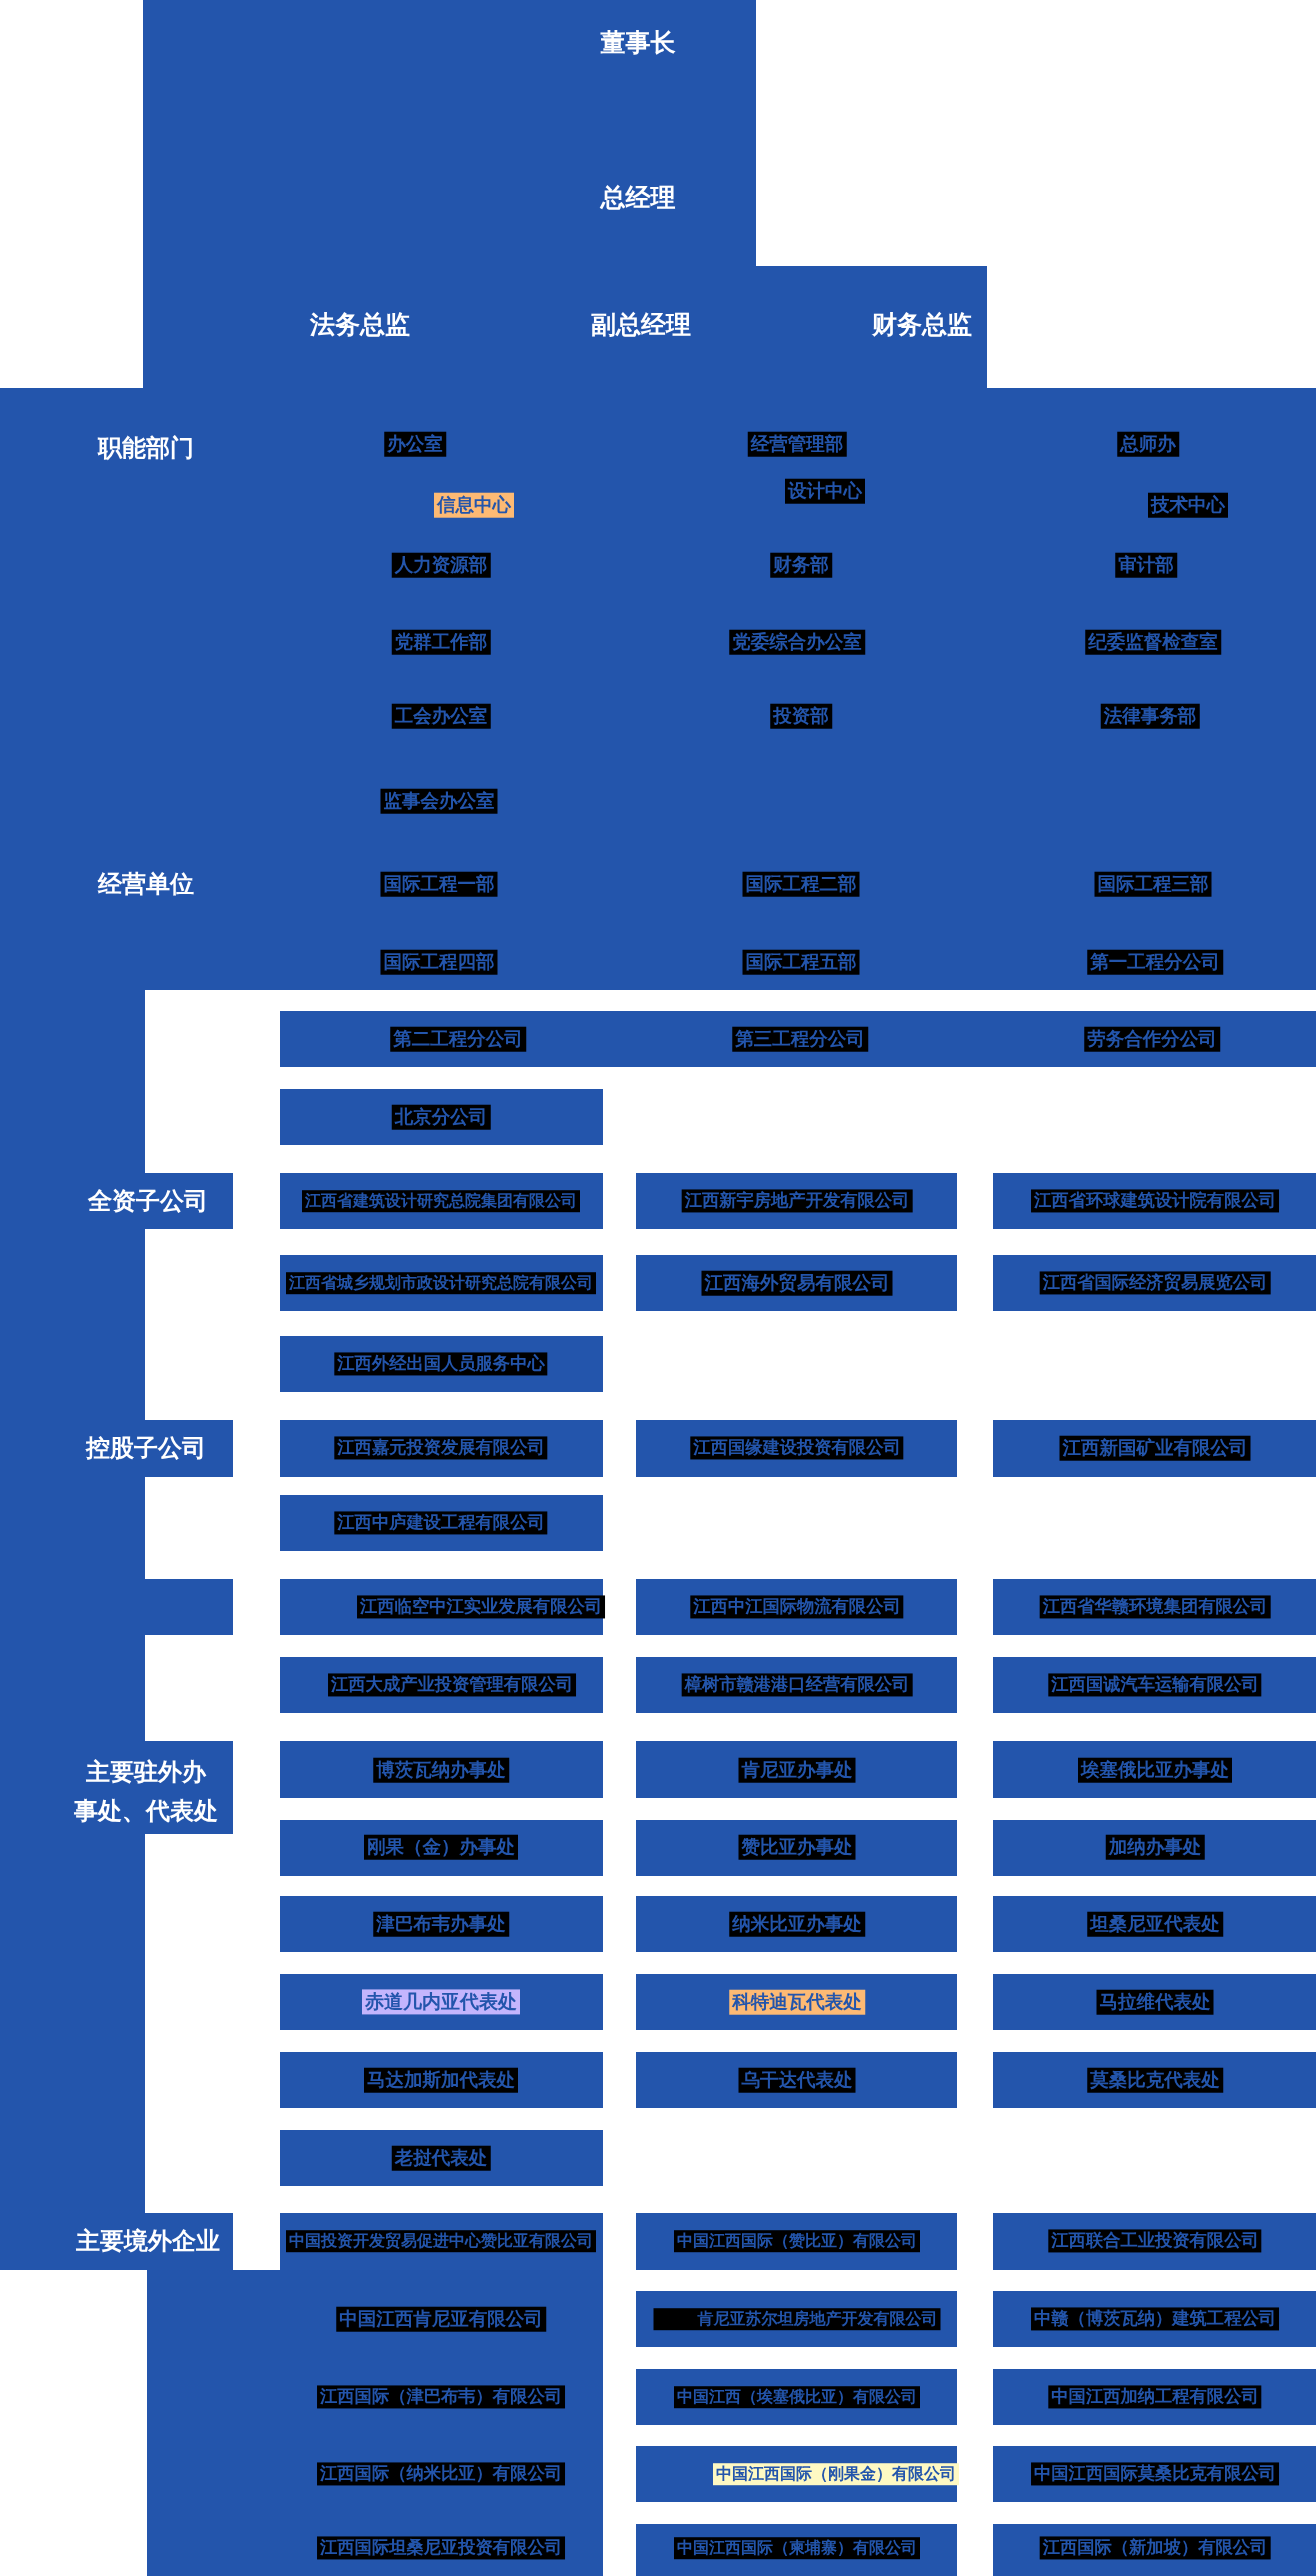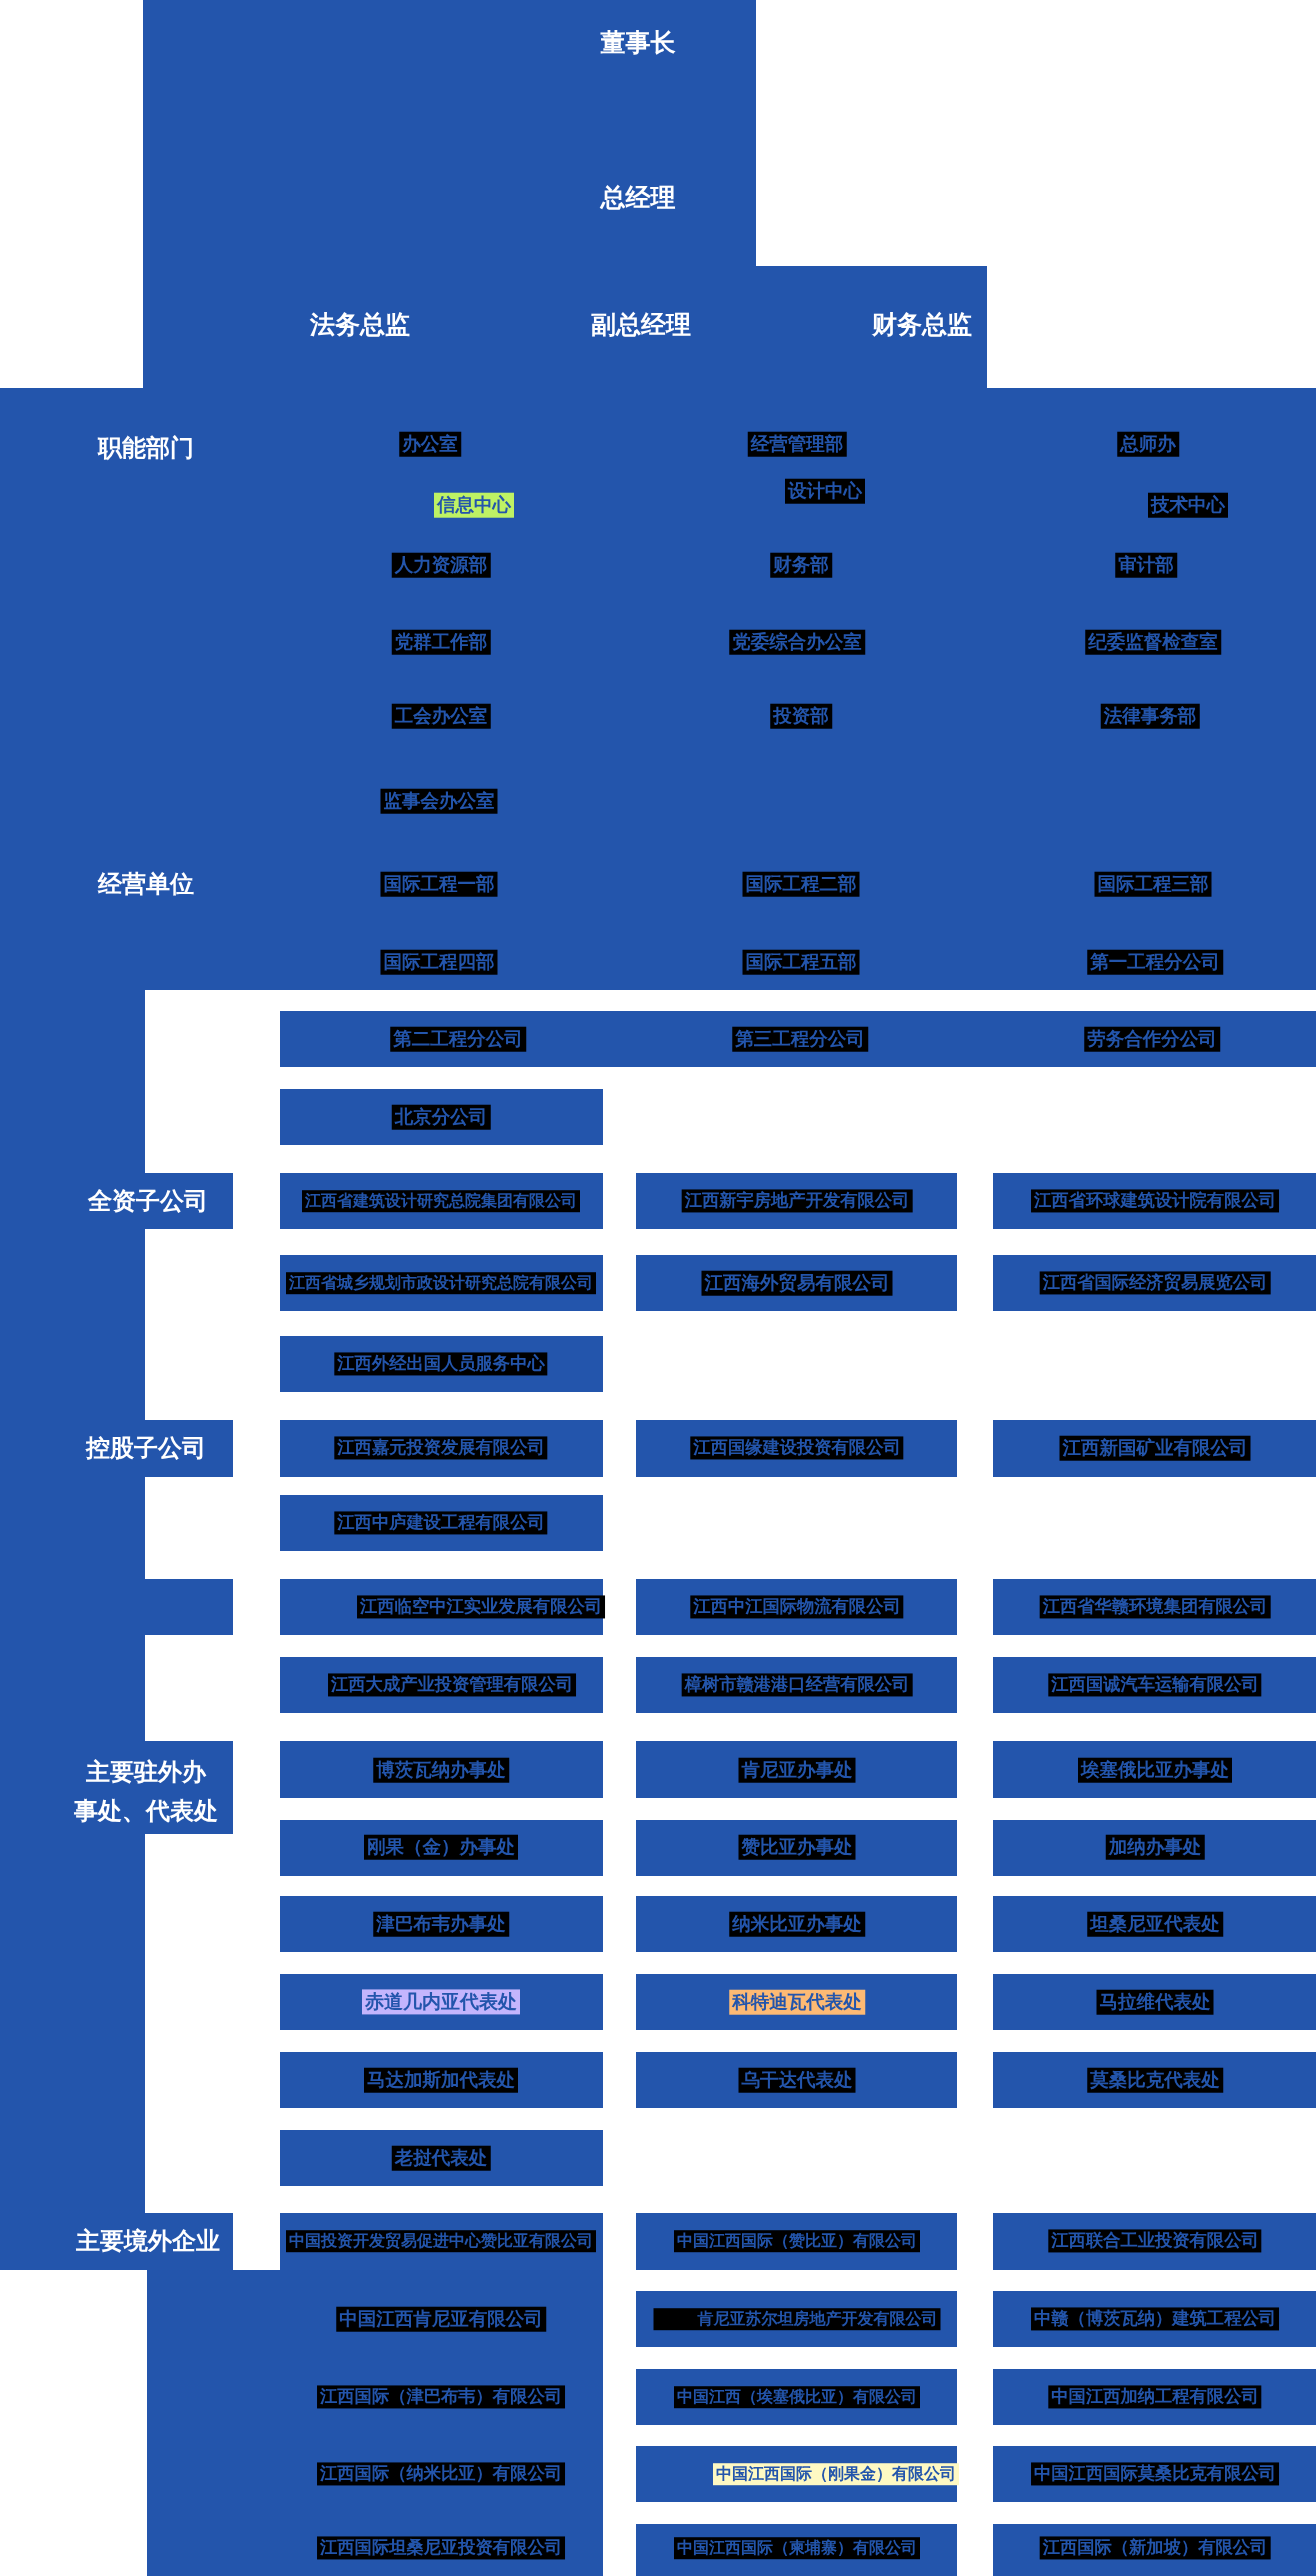--- a/index.html
+++ b/index.html
@@ -44,24 +44,24 @@
     <div class="wlabel" style="font-size: 24px; line-height: 39px; left: 146px; top: 1448px;">
       <div>控股子公司</div>
     </div>
     <div class="wlabel" style="font-size: 24px; line-height: 39px; left: 146px; top: 1792px;">
       <div>主要驻外办</div>
       <div>事处、代表处</div>
     </div>
     <div class="wlabel" style="font-size: 24px; line-height: 39px; left: 148px; top: 2241px;">
       <div>主要境外企业</div>
     </div>
-    <div class="strip" style="font-size: 18.5px; background: rgb(0, 0, 0); color: rgb(35, 85, 172); left: 430px; top: 444px;">办公室</div>
+    <div class="strip" style="font-size: 18.5px; background: rgb(0, 0, 0); color: rgb(35, 85, 172); left: 415px; top: 444px;">办公室</div>
     <div class="strip" style="font-size: 18.5px; background: rgb(0, 0, 0); color: rgb(35, 85, 172); left: 797px; top: 444px;">经营管理部</div>
     <div class="strip" style="font-size: 18.5px; background: rgb(0, 0, 0); color: rgb(35, 85, 172); left: 1148px; top: 444px;">总师办</div>
-    <div class="strip" style="font-size: 18.5px; background: #bef264; color: rgb(35, 85, 172); left: 474px; top: 505px; font-family: Liberation Serif, serif;">信息中心</div>
+    <div class="strip" style="font-size: 18.5px; background: #fdba74; color: rgb(35, 85, 172); left: 474px; top: 505px; font-family: Liberation Serif, serif;">信息中心</div>
     <div class="strip" style="font-size: 18.5px; background: rgb(0, 0, 0); color: rgb(35, 85, 172); left: 825px; top: 491px;">设计中心</div>
     <div class="strip" style="font-size: 18.5px; background: rgb(0, 0, 0); color: rgb(35, 85, 172); left: 1188px; top: 505px;">技术中心</div>
     <div class="strip" style="font-size: 18.5px; background: rgb(0, 0, 0); color: rgb(35, 85, 172); left: 441px; top: 565px;">人力资源部</div>
     <div class="strip" style="font-size: 18.5px; background: rgb(0, 0, 0); color: rgb(35, 85, 172); left: 801px; top: 565px;">财务部</div>
     <div class="strip" style="font-size: 18.5px; background: rgb(0, 0, 0); color: rgb(35, 85, 172); left: 1146px; top: 565px;">审计部</div>
     <div class="strip" style="font-size: 18.5px; background: rgb(0, 0, 0); color: rgb(35, 85, 172); left: 441px; top: 642px;">党群工作部</div>
     <div class="strip" style="font-size: 18.5px; background: rgb(0, 0, 0); color: rgb(35, 85, 172); left: 797px; top: 642px;">党委综合办公室</div>
     <div class="strip" style="font-size: 18.5px; background: rgb(0, 0, 0); color: rgb(35, 85, 172); left: 1153px; top: 642px;">纪委监督检查室</div>
     <div class="strip" style="font-size: 18.5px; background: rgb(0, 0, 0); color: rgb(35, 85, 172); left: 441px; top: 716px;">工会办公室</div>
     <div class="strip" style="font-size: 18.5px; background: rgb(0, 0, 0); color: rgb(35, 85, 172); left: 801px; top: 716px;">投资部</div>

